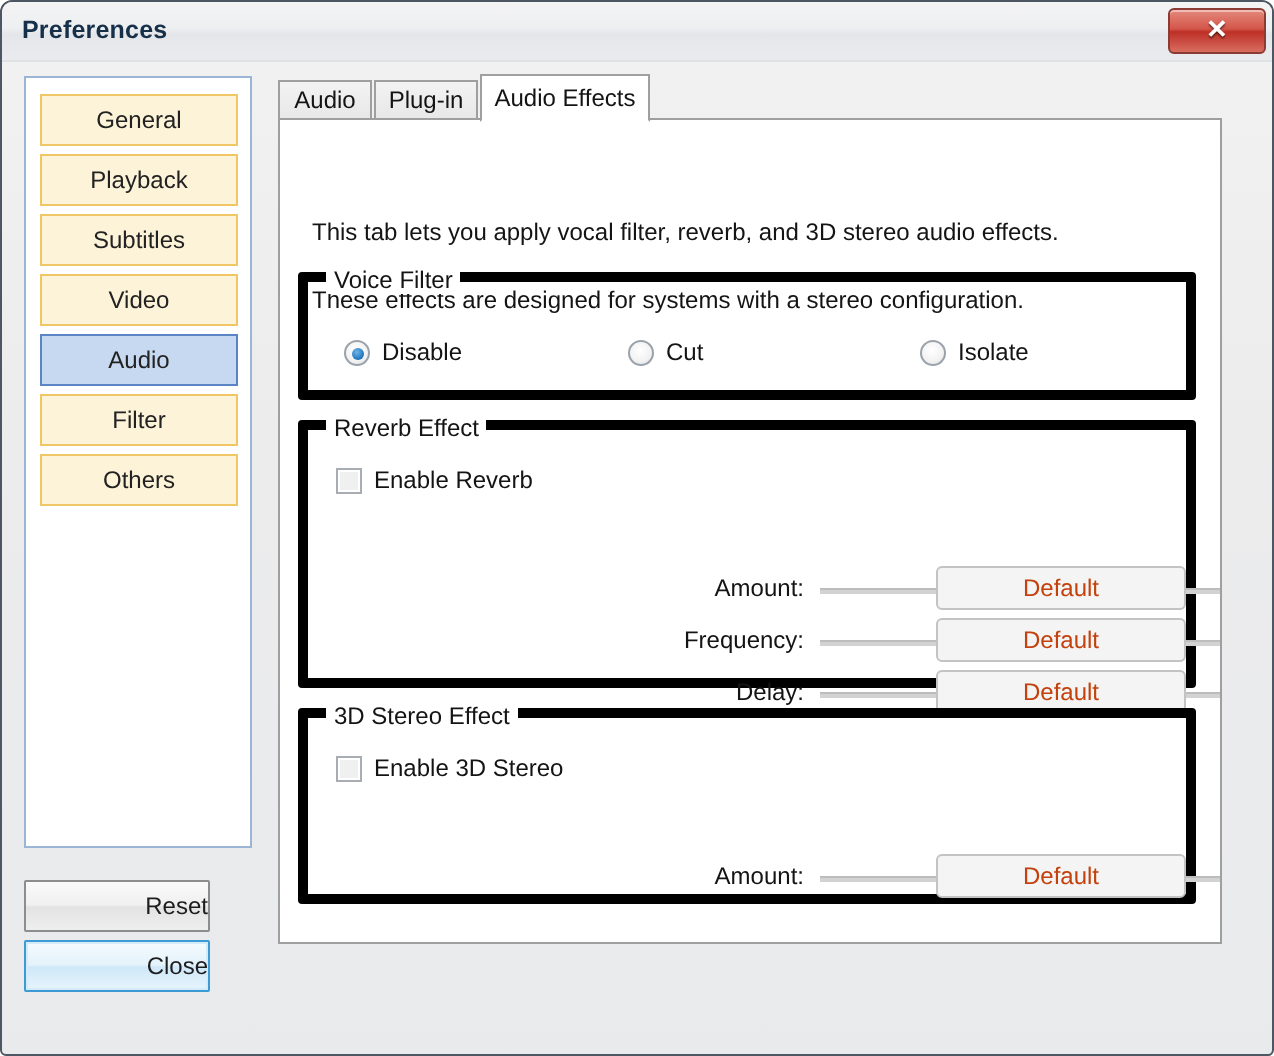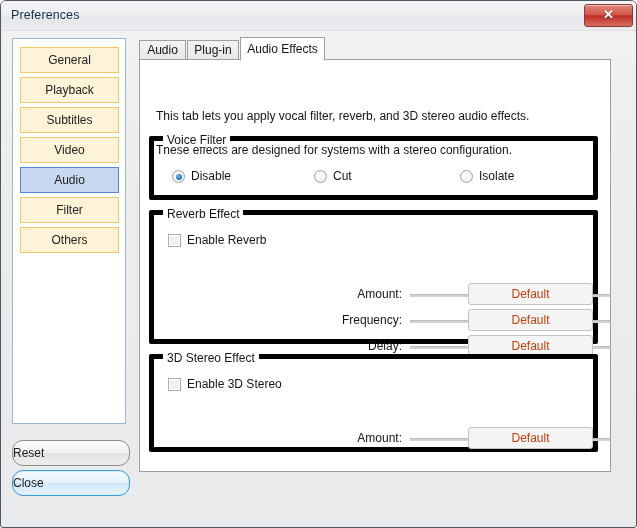--- a/index.html
+++ b/index.html
@@ -35,20 +35,21 @@
     border-bottom: 1px solid #dfe1e4;
     box-sizing: border-box;
   }
   #title-text {
     position: absolute;
     left: 10px;
     top: 7px;
     font-size: 12.5px;
     color: #16304a;
     letter-spacing: 0.1px;
+    font-weight: bold;
   }
   #close-btn {
     position: absolute;
     right: 5px;
     top: 3px;
     width: 47px;
     height: 21px;
     border: 1px solid #8b3b33;
     border-radius: 3px;
     background: linear-gradient(to bottom, #e4887c 0%, #d4564a 45%, #bd2f26 52%, #d96d60 100%);
@@ -97,30 +98,30 @@
   }
   .nav-btn.selected {
     background: #c7d9f0;
     border: 1px solid #5a84c4;
   }
 
   
   .bottom-btn {
     position: absolute;
     left: 11px;
-    width: 118px;
+    width: 93px;
     height: 26px;
     box-sizing: border-box;
     line-height: 24px;
-    text-align: left;
+    text-align: right;
     font-size: 12px;
     color: #1d1d1d;
     background: linear-gradient(to bottom, #fafafa 0%, #f0f0f0 48%, #e3e3e3 52%, #eeeeee 100%);
     border: 1px solid #8d8d8d;
-    border-radius: 11px;
+    border-radius: 1px;
     cursor: pointer;
   }
   #reset-btn { top: 439px; }
   #close-dialog-btn {
     top: 469px;
     border: 1px solid #3c9ad4;
     box-shadow: inset 0 0 0 1px #d4ecfa;
     background: linear-gradient(to bottom, #f4fbfe 0%, #e4f2fb 48%, #cfe8f8 52%, #e7f4fc 100%);
   }
 

